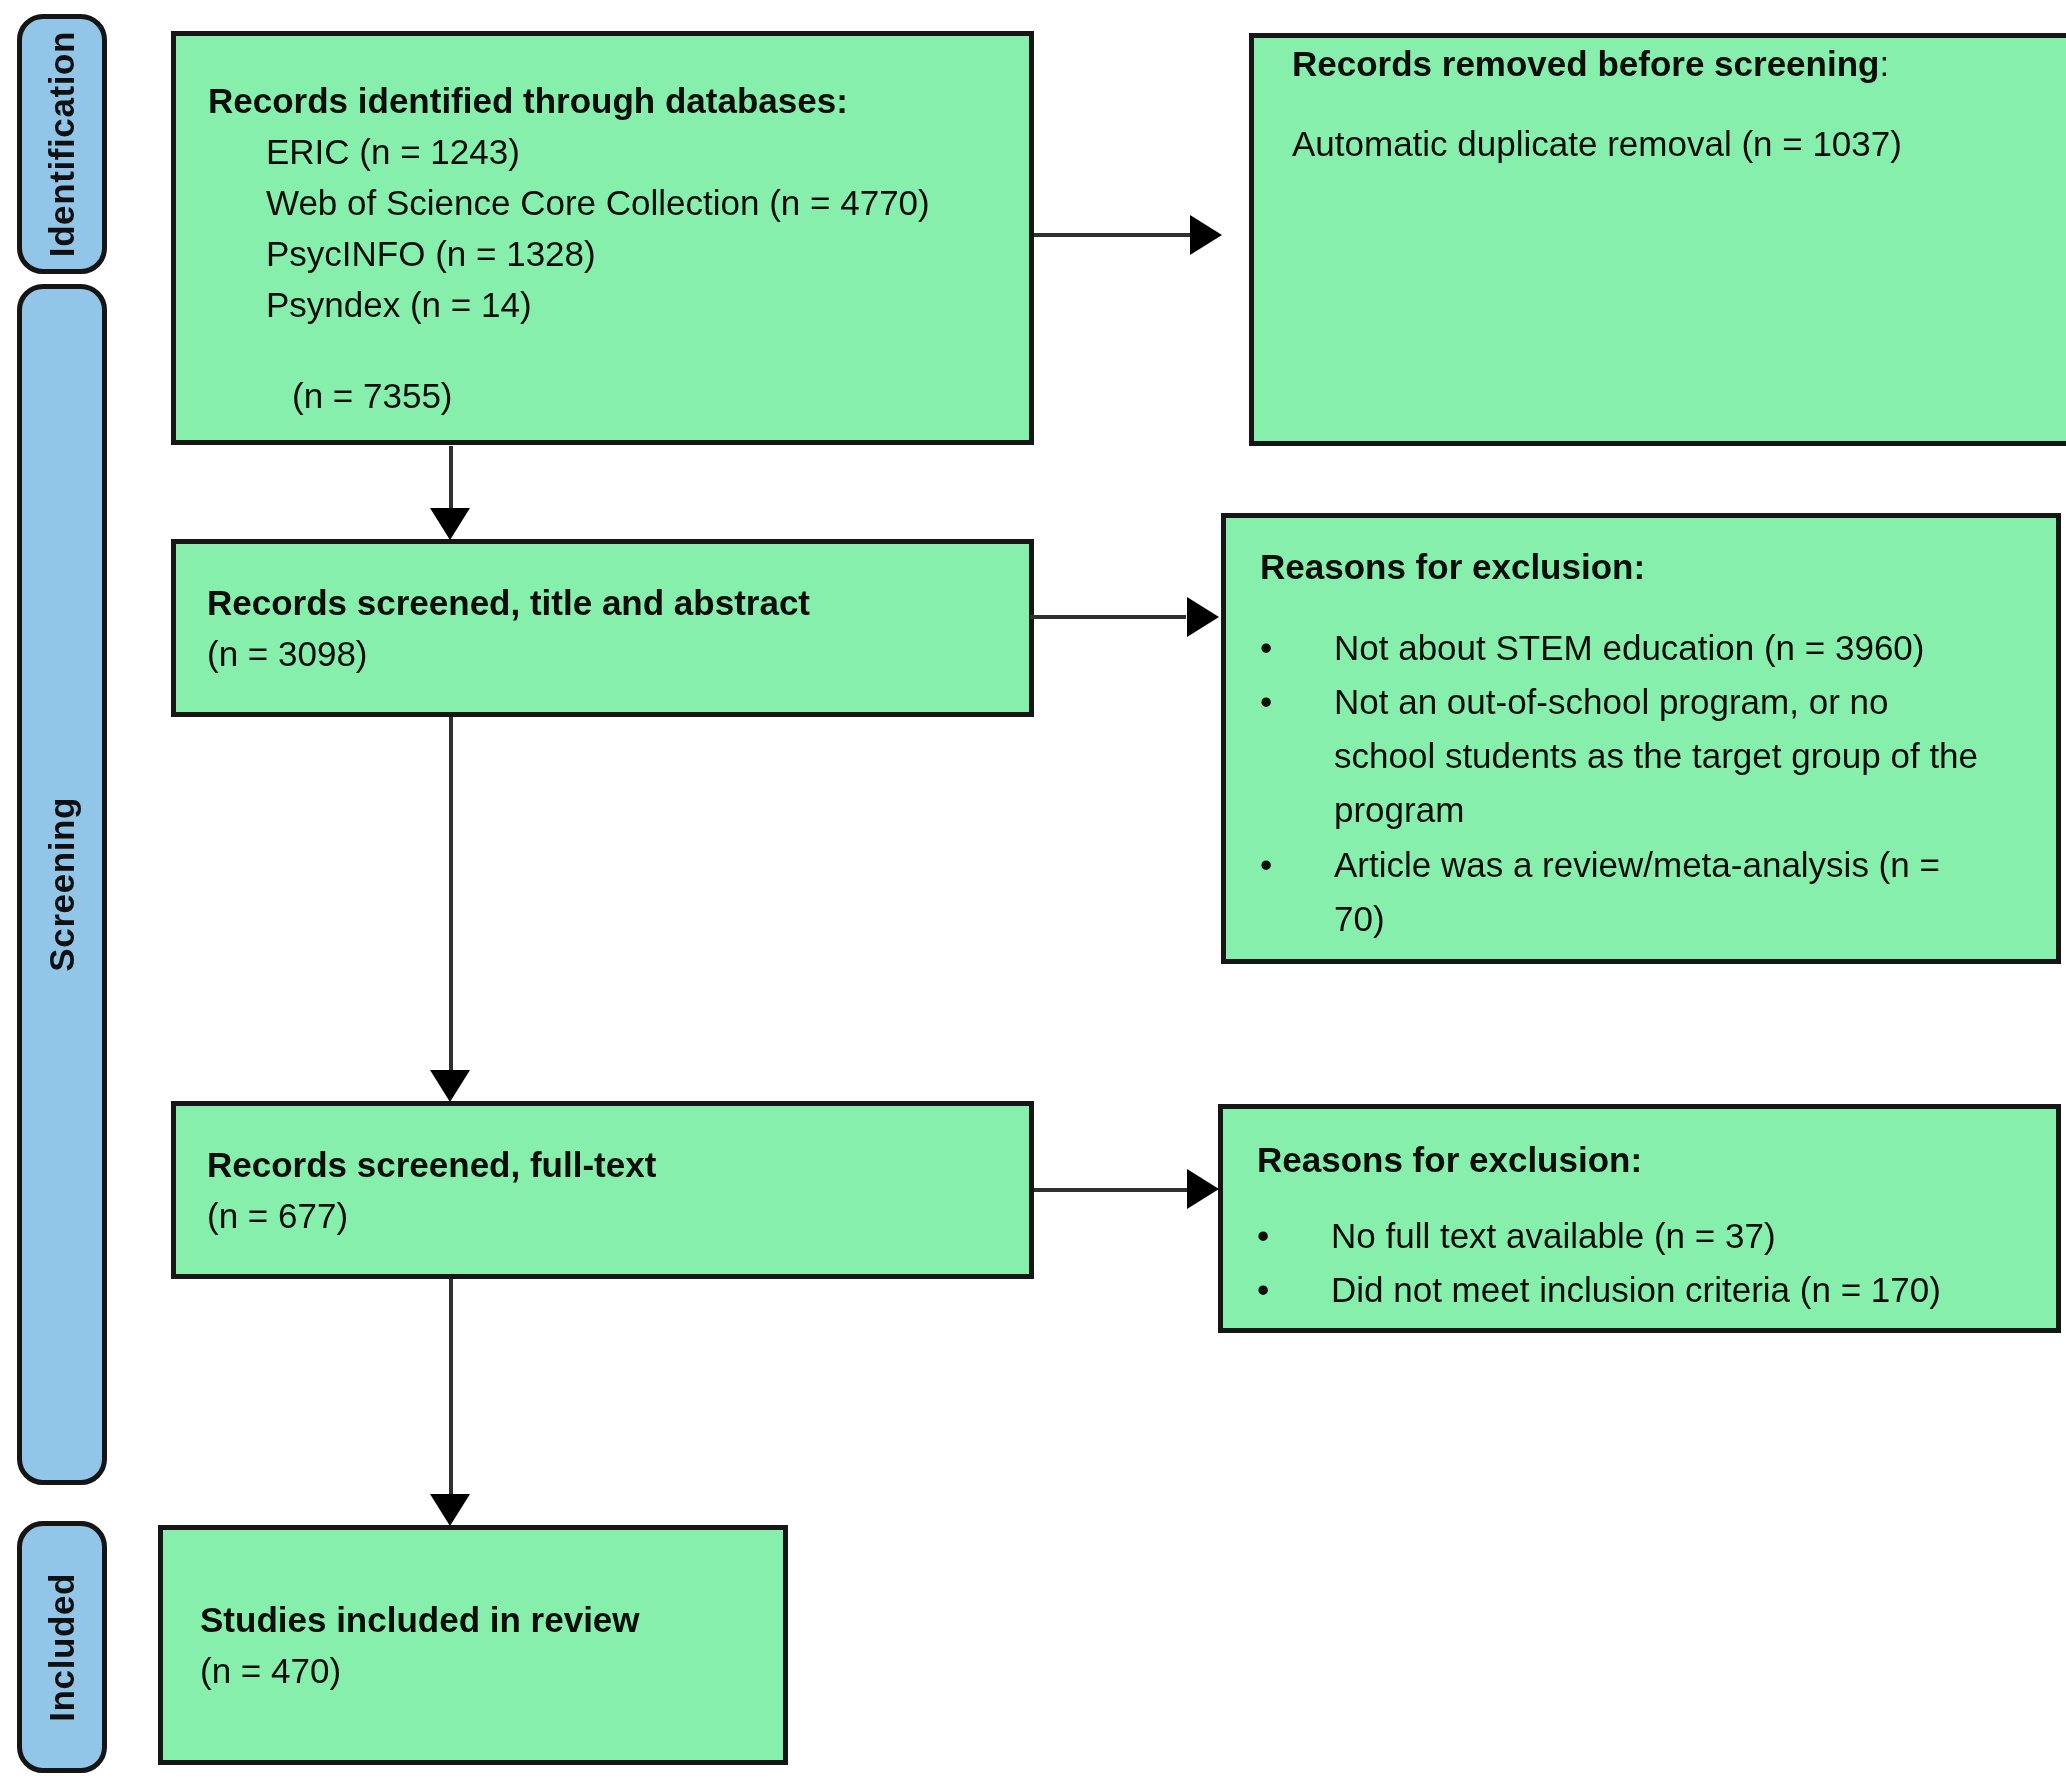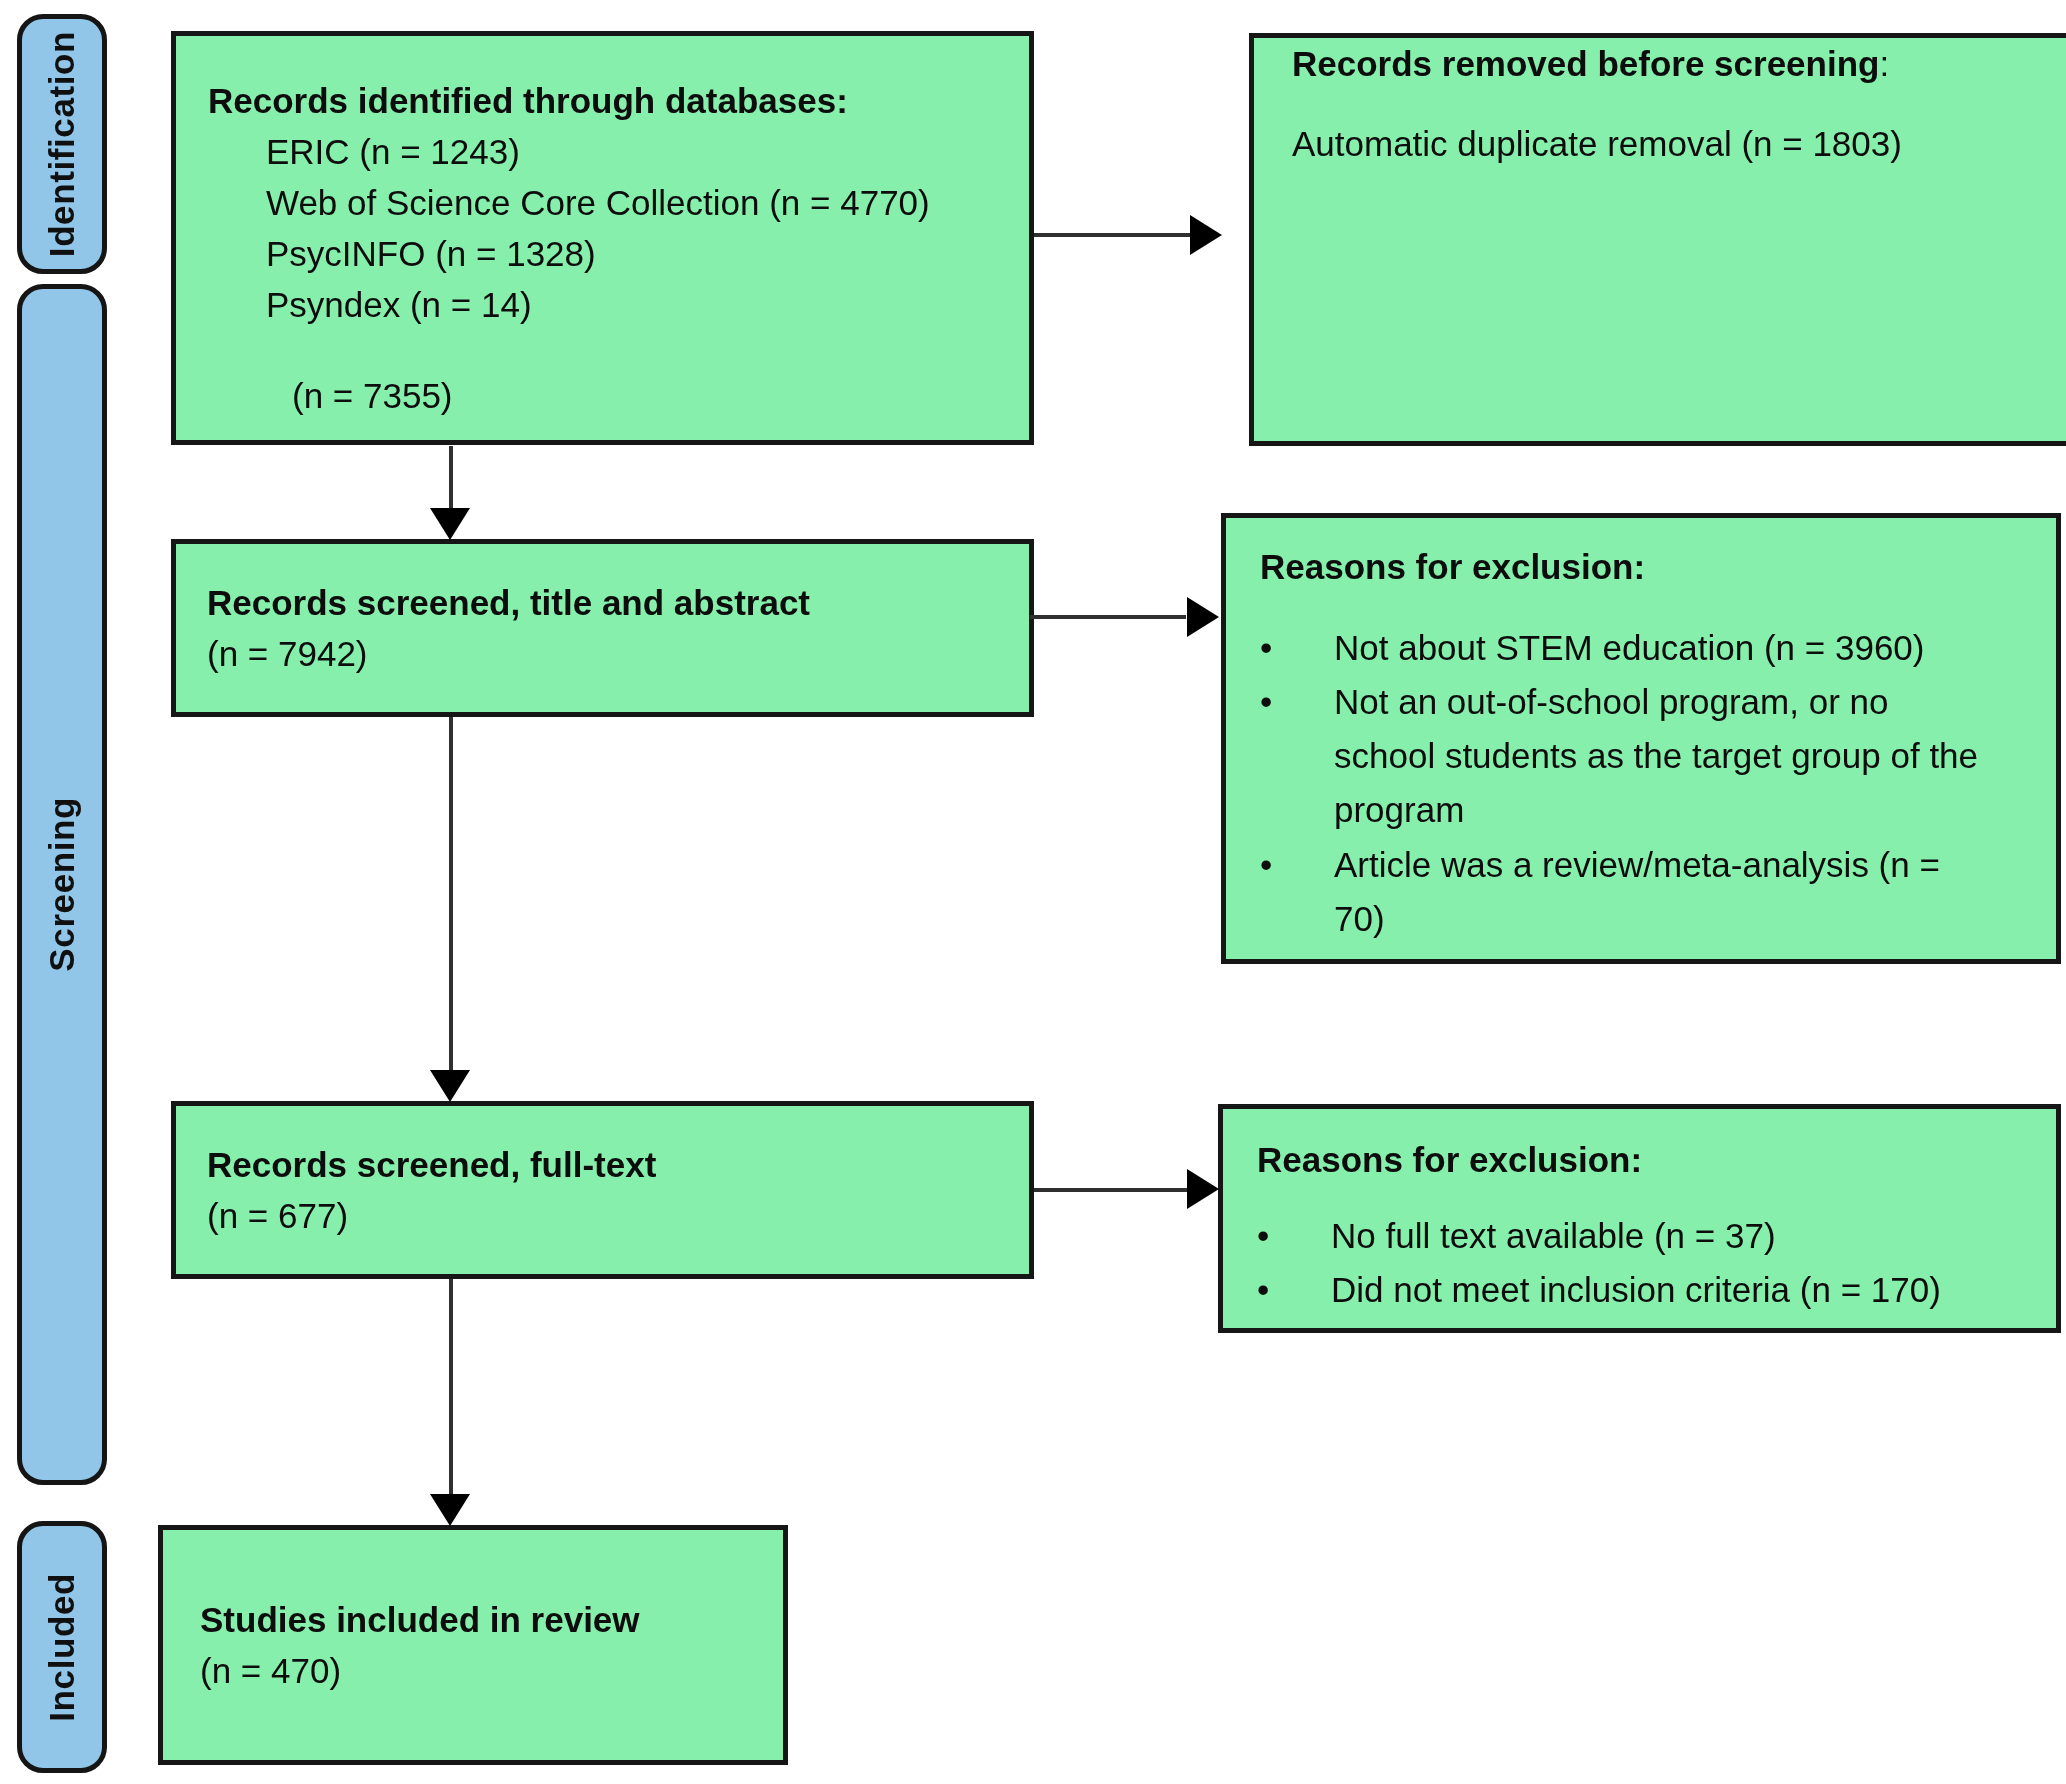--- a/index.html
+++ b/index.html
@@ -110,26 +110,26 @@
       <div>PsycINFO (n = 1328)</div>
       <div>Psyndex (n = 14)</div>
     </div>
     <div class="total-line">(n = 7355)</div>
   </div>
 
   <div class="fbox box-removed">
     <div>
       <span class="bold">Records removed before screening</span><span>:</span>
     </div>
-    <div>Automatic duplicate removal (n = 1803)</div>
+    <div>Automatic duplicate removal (n = 1037)</div>
   </div>
 
   <div class="fbox box-screened box-screened-abstract">
     <div class="bold">Records screened, title and abstract</div>
-    <div>(n = 7942)</div>
+    <div>(n = 3098)</div>
   </div>
 
   <div class="fbox box-reasons box-reasons-abstract">
     <div class="bold">Reasons for exclusion:</div>
     <div class="bullets">
       <div class="bullet-row">
         <span class="bullet-marker">•</span>
         <span class="bullet-text">Not about STEM education (n = 3960)</span>
       </div>
       <div class="bullet-row">

